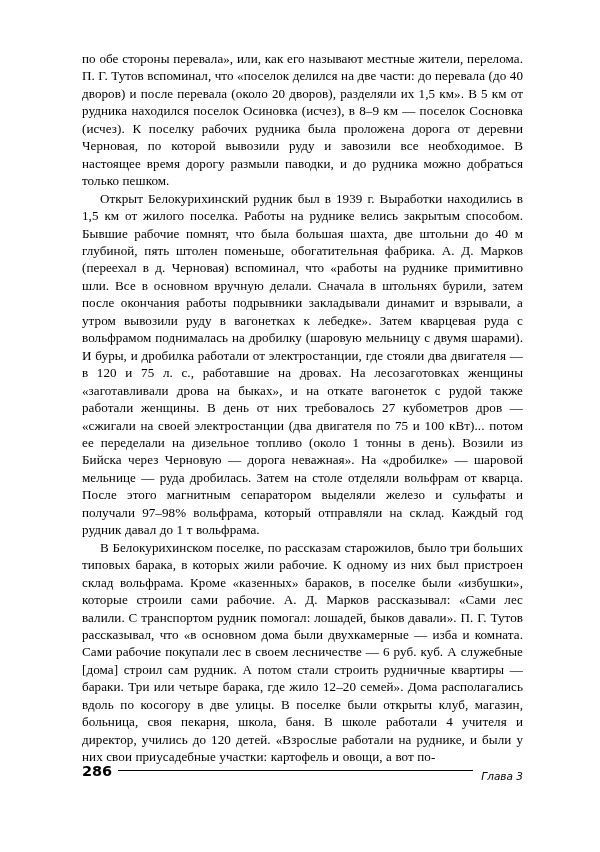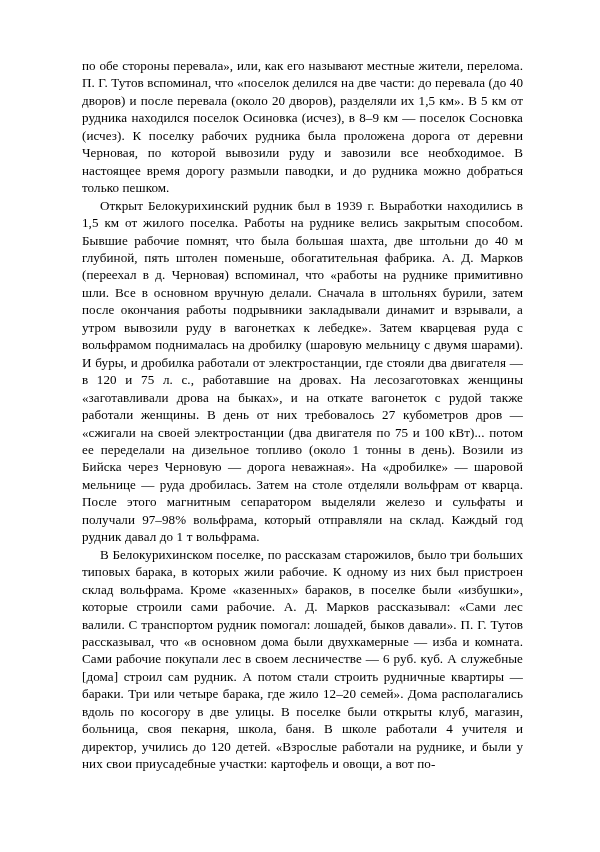--- a/index.html
+++ b/index.html
@@ -23,21 +23,21 @@
     left: 0;
     top: 0;
     width: 600px;
     height: 852px;
     background: #ffffff;
   }
 
   .text-column {
     position: absolute;
     left: 82px;
-    top: 57px;
+    top: 50px;
     width: 441px;
   }
 
   .para {
     margin: 0;
     text-indent: 18px;
     text-align: justify;
     font-size: 13.1px;
     line-height: 17.45px;
     letter-spacing: 0.005em;
@@ -98,14 +98,21 @@
 <body>
 
 <div class="page">
 
   <div class="text-column">
     <p class="para first">по обе стороны перевала», или, как его называют местные жители, перелома. П. Г. Тутов вспоминал, что «поселок делился на две части: до перевала (до 40 дворов) и после перевала (около 20 дворов), разделяли их 1,5 км». В 5 км от рудника находился поселок Осиновка (исчез), в 8–9 км — поселок Сосновка (исчез). К поселку рабочих рудника была проложена дорога от деревни Черновая, по которой вывозили руду и завозили все необходимое. В настоящее время дорогу размыли паводки, и до рудника можно добраться только пешком.</p>
     <p class="para">Открыт Белокурихинский рудник был в 1939 г. Выработки находились в 1,5 км от жилого поселка. Работы на руднике велись закрытым способом. Бывшие рабочие помнят, что была большая шахта, две штольни до 40 м глубиной, пять штолен поменьше, обогатительная фабрика. А. Д. Марков (переехал в д. Черновая) вспоминал, что «работы на руднике примитивно шли. Все в основном вручную делали. Сначала в штольнях бурили, затем после окончания работы подрывники закладывали динамит и взрывали, а утром вывозили руду в вагонетках к лебедке». Затем кварцевая руда с вольфрамом поднималась на дробилку (шаровую мельницу с двумя шарами). И буры, и дробилка работали от электростанции, где стояли два двигателя — в 120 и 75 л. с., работавшие на дровах. На лесозаготовках женщины «заготавливали дрова на быках», и на откате вагонеток с рудой также работали женщины. В день от них требовалось 27 кубометров дров — «сжигали на своей электростанции (два двигателя по 75 и 100 кВт)... потом ее переделали на дизельное топливо (около 1 тонны в день). Возили из Бийска через Черновую — дорога неважная». На «дробилке» — шаровой мельнице — руда дробилась. Затем на столе отделяли вольфрам от кварца. После этого магнитным сепаратором выделяли железо и сульфаты и получали 97–98% вольфрама, который отправляли на склад. Каждый год рудник давал до 1 т вольфрама.</p>
     <p class="para">В Белокурихинском поселке, по рассказам старожилов, было три больших типовых барака, в которых жили рабочие. К одному из них был пристроен склад вольфрама. Кроме «казенных» бараков, в поселке были «избушки», которые строили сами рабочие. А. Д. Марков рассказывал: «Сами лес валили. С транспортом рудник помогал: лошадей, быков давали». П. Г. Тутов рассказывал, что «в основном дома были двухкамерные — изба и комната. Сами рабочие покупали лес в своем лесничестве — 6 руб. куб. А служебные [дома] строил сам рудник. А потом стали строить рудничные квартиры — бараки. Три или четыре барака, где жило 12–20 семей». Дома располагались вдоль по косогору в две улицы. В поселке были открыты клуб, магазин, больница, своя пекарня, школа, баня. В школе работали 4 учителя и директор, учились до 120 детей. «Взрослые работали на руднике, и были у них свои приусадебные участки: картофель и овощи, а вот по-</p>
   </div>
 
+  <div class="footer">
+    <div class="footer-inner">
+      <span class="page-number">286</span>
+      <span class="footer-rule"></span>
+      <span class="chapter-label">Глава 3</span>
+    </div>
+  </div>
 
 </div>
 
 </body></html>

